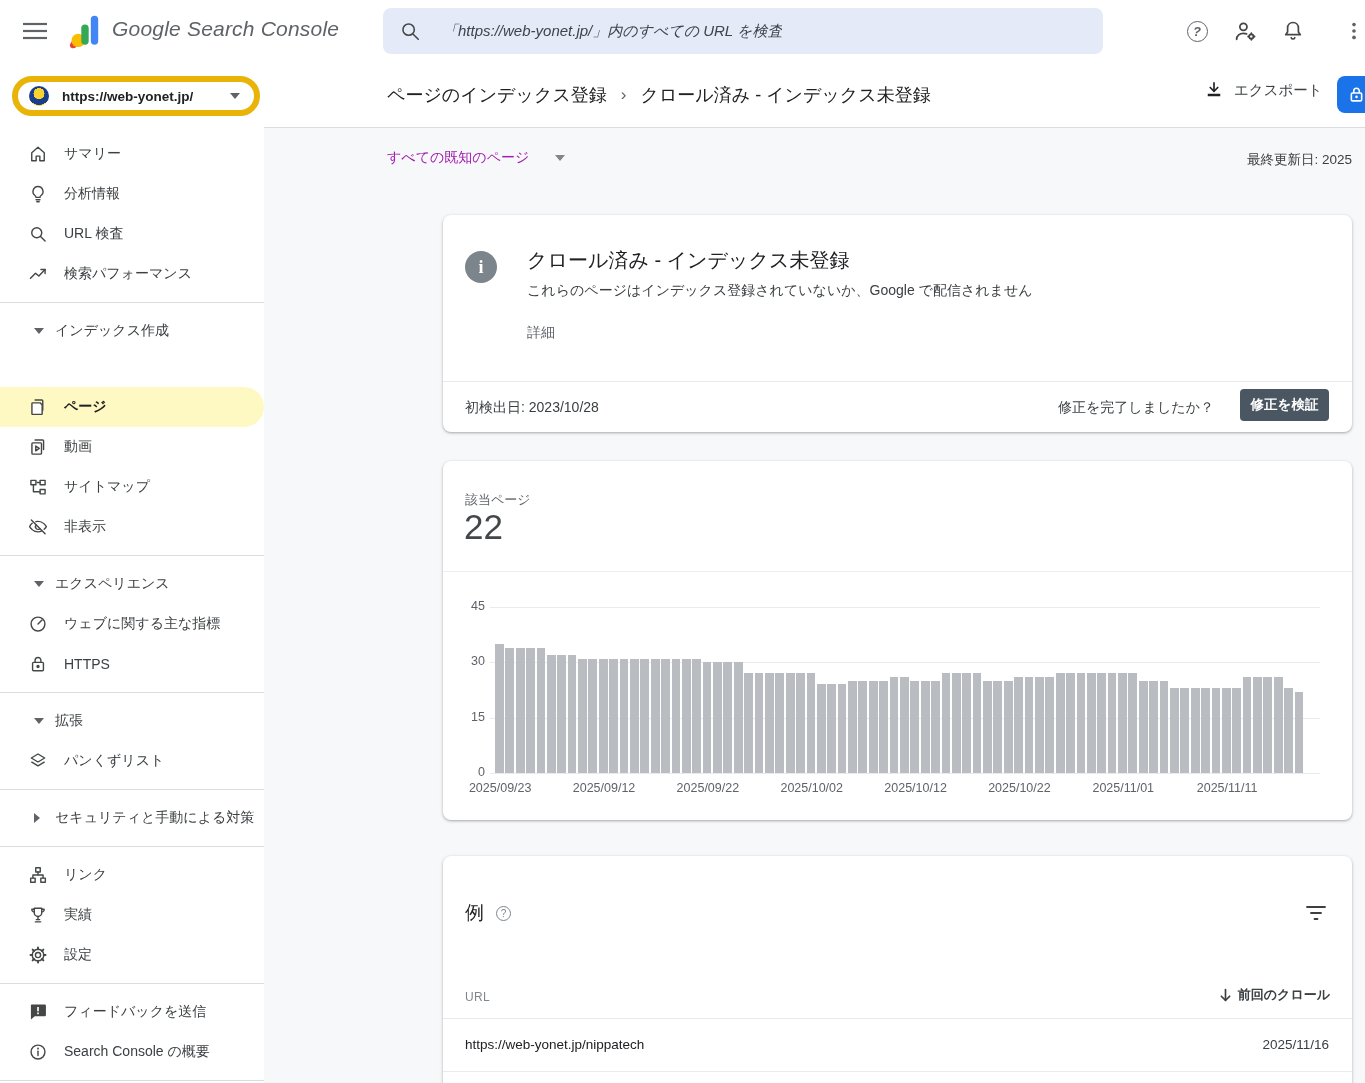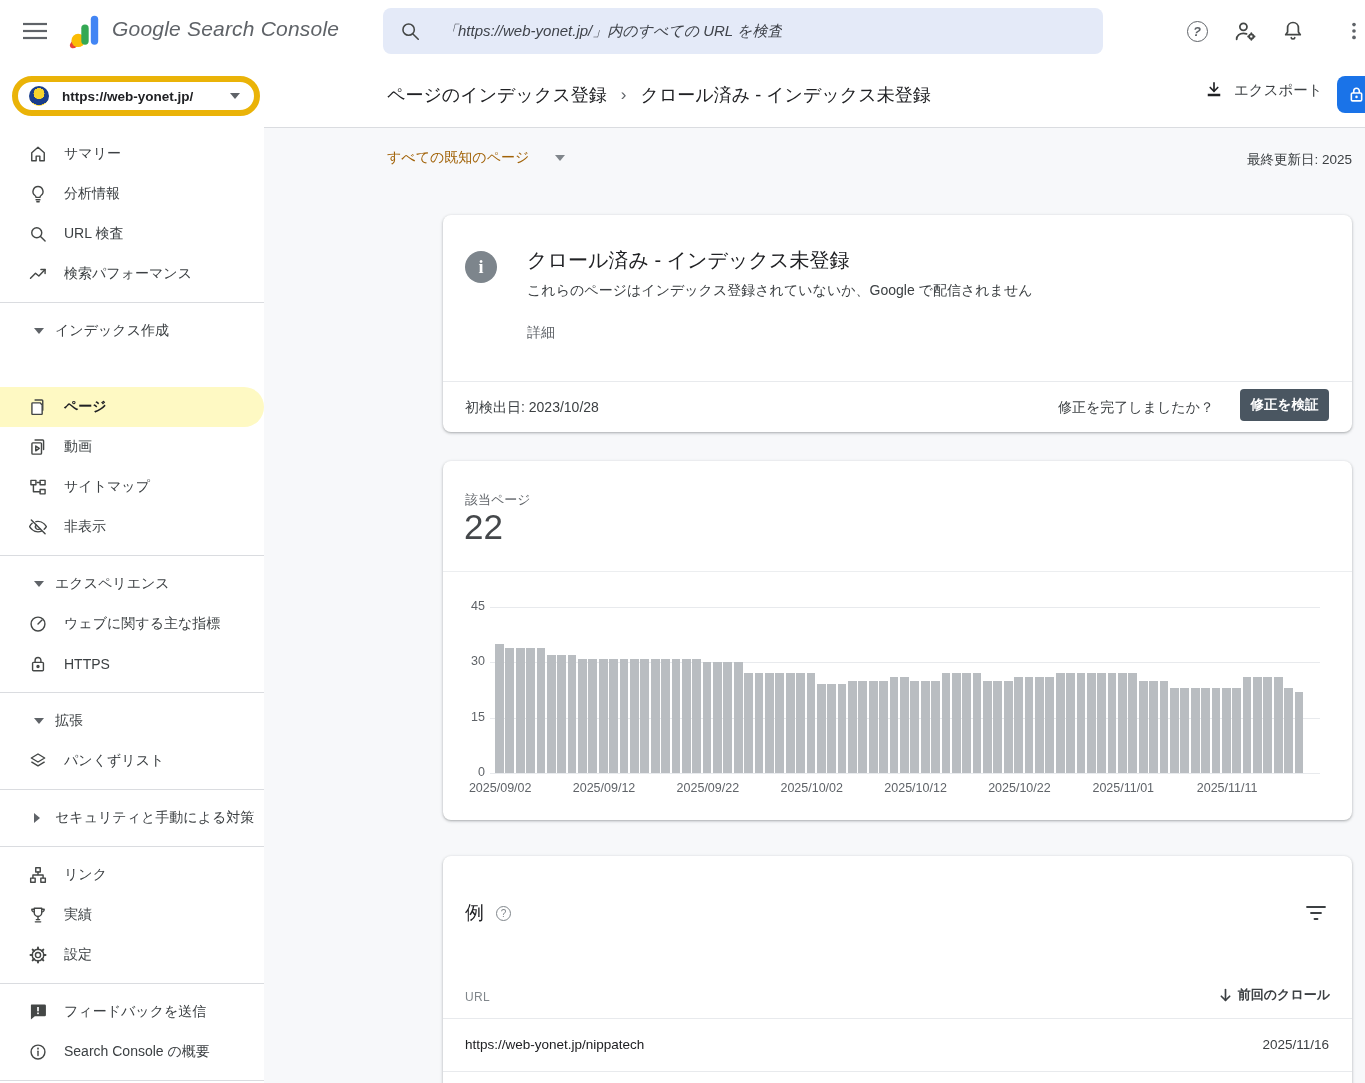--- a/index.html
+++ b/index.html
@@ -40,21 +40,21 @@
   
   .main-head { position:absolute; left:264px; top:62px; width:1101px; height:65px; background:#fff; }
   .breadcrumb { position:absolute; left:123px; top:21px; font-size:18px; color:#202124; display:flex; align-items:center; gap:14px; white-space:nowrap; }
   .crumb { cursor:pointer; }
   .crumb-sep { color:#5f6368; font-size:17px; }
   .export-btn { position:absolute; left:940px; top:18px; display:flex; align-items:center; gap:10px; font-size:14.5px; color:#3c4043; cursor:pointer; }
   .share-btn { position:absolute; left:1073px; top:14px; width:42px; height:37px; background:#1a73e8; border-radius:8px; display:flex; align-items:center; padding-left:10px; cursor:pointer; }
   .head-rule { position:absolute; left:264px; top:127px; width:1101px; border-top:1px solid #dadce0; z-index:2; }
 
   .content { position:absolute; left:264px; top:127px; width:1101px; height:956px; background:#f7f8fa; }
-  .filter-row { position:absolute; left:123px; top:22px; display:flex; align-items:center; gap:26px; font-size:14px; color:#a16207; cursor:pointer; }
+  .filter-row { position:absolute; left:123px; top:22px; display:flex; align-items:center; gap:26px; font-size:14px; color:#a21caf; cursor:pointer; }
   .filter-row .caret { border-top-color:#80868b; }
   .last-updated { position:absolute; left:983px; top:24px; font-size:13.5px; color:#3c4043; white-space:nowrap; }
 
   .card { position:absolute; left:179px; width:909px; background:#fff; border-radius:8px; box-shadow:0 1px 2px rgba(60,64,67,.28), 0 1px 3px 1px rgba(60,64,67,.12); }
 
   
   .info-card { top:88px; height:217px; }
   .info-ico { position:absolute; left:22px; top:36px; width:32px; height:32px; border-radius:50%; background:#7d858c; color:#fff; font-size:18px; font-weight:bold; display:flex; align-items:center; justify-content:center; font-family:"Liberation Serif", serif; }
   .issue-title { position:absolute; left:84px; top:32px; font-size:20px; color:#202124; }
   .issue-desc { position:absolute; left:84px; top:67px; font-size:14px; color:#3c4043; }
@@ -519,21 +519,21 @@
           <div class="bar" style="left: 731.923px; width: 8.78462px; height: 84.8444px; background: rgb(185, 189, 193);"></div>
           <div class="bar" style="left: 742.308px; width: 8.78462px; height: 84.8444px; background: rgb(185, 189, 193);"></div>
           <div class="bar" style="left: 752.692px; width: 8.78462px; height: 95.9111px; background: rgb(185, 189, 193);"></div>
           <div class="bar" style="left: 763.077px; width: 8.78462px; height: 95.9111px; background: rgb(185, 189, 193);"></div>
           <div class="bar" style="left: 773.462px; width: 8.78462px; height: 95.9111px; background: rgb(185, 189, 193);"></div>
           <div class="bar" style="left: 783.846px; width: 8.78462px; height: 95.9111px; background: rgb(185, 189, 193);"></div>
           <div class="bar" style="left: 794.231px; width: 8.78462px; height: 84.8444px; background: rgb(185, 189, 193);"></div>
           <div class="bar" style="left: 804.615px; width: 8.78462px; height: 81.1556px; background: rgb(185, 189, 193);"></div>
         </div>
       <div class="xlabels" id="xlabels">
-          <div class="xlab" style="left: -34.8077px;">2025/09/02</div>
+          <div class="xlab" style="left: -34.8077px;">2025/09/23</div>
           <div class="xlab" style="left: 69.0385px;">2025/09/12</div>
           <div class="xlab" style="left: 172.885px;">2025/09/22</div>
           <div class="xlab" style="left: 276.731px;">2025/10/02</div>
           <div class="xlab" style="left: 380.577px;">2025/10/12</div>
           <div class="xlab" style="left: 484.423px;">2025/10/22</div>
           <div class="xlab" style="left: 588.269px;">2025/11/01</div>
           <div class="xlab" style="left: 692.115px;">2025/11/11</div>
         </div>
     </div>
 

